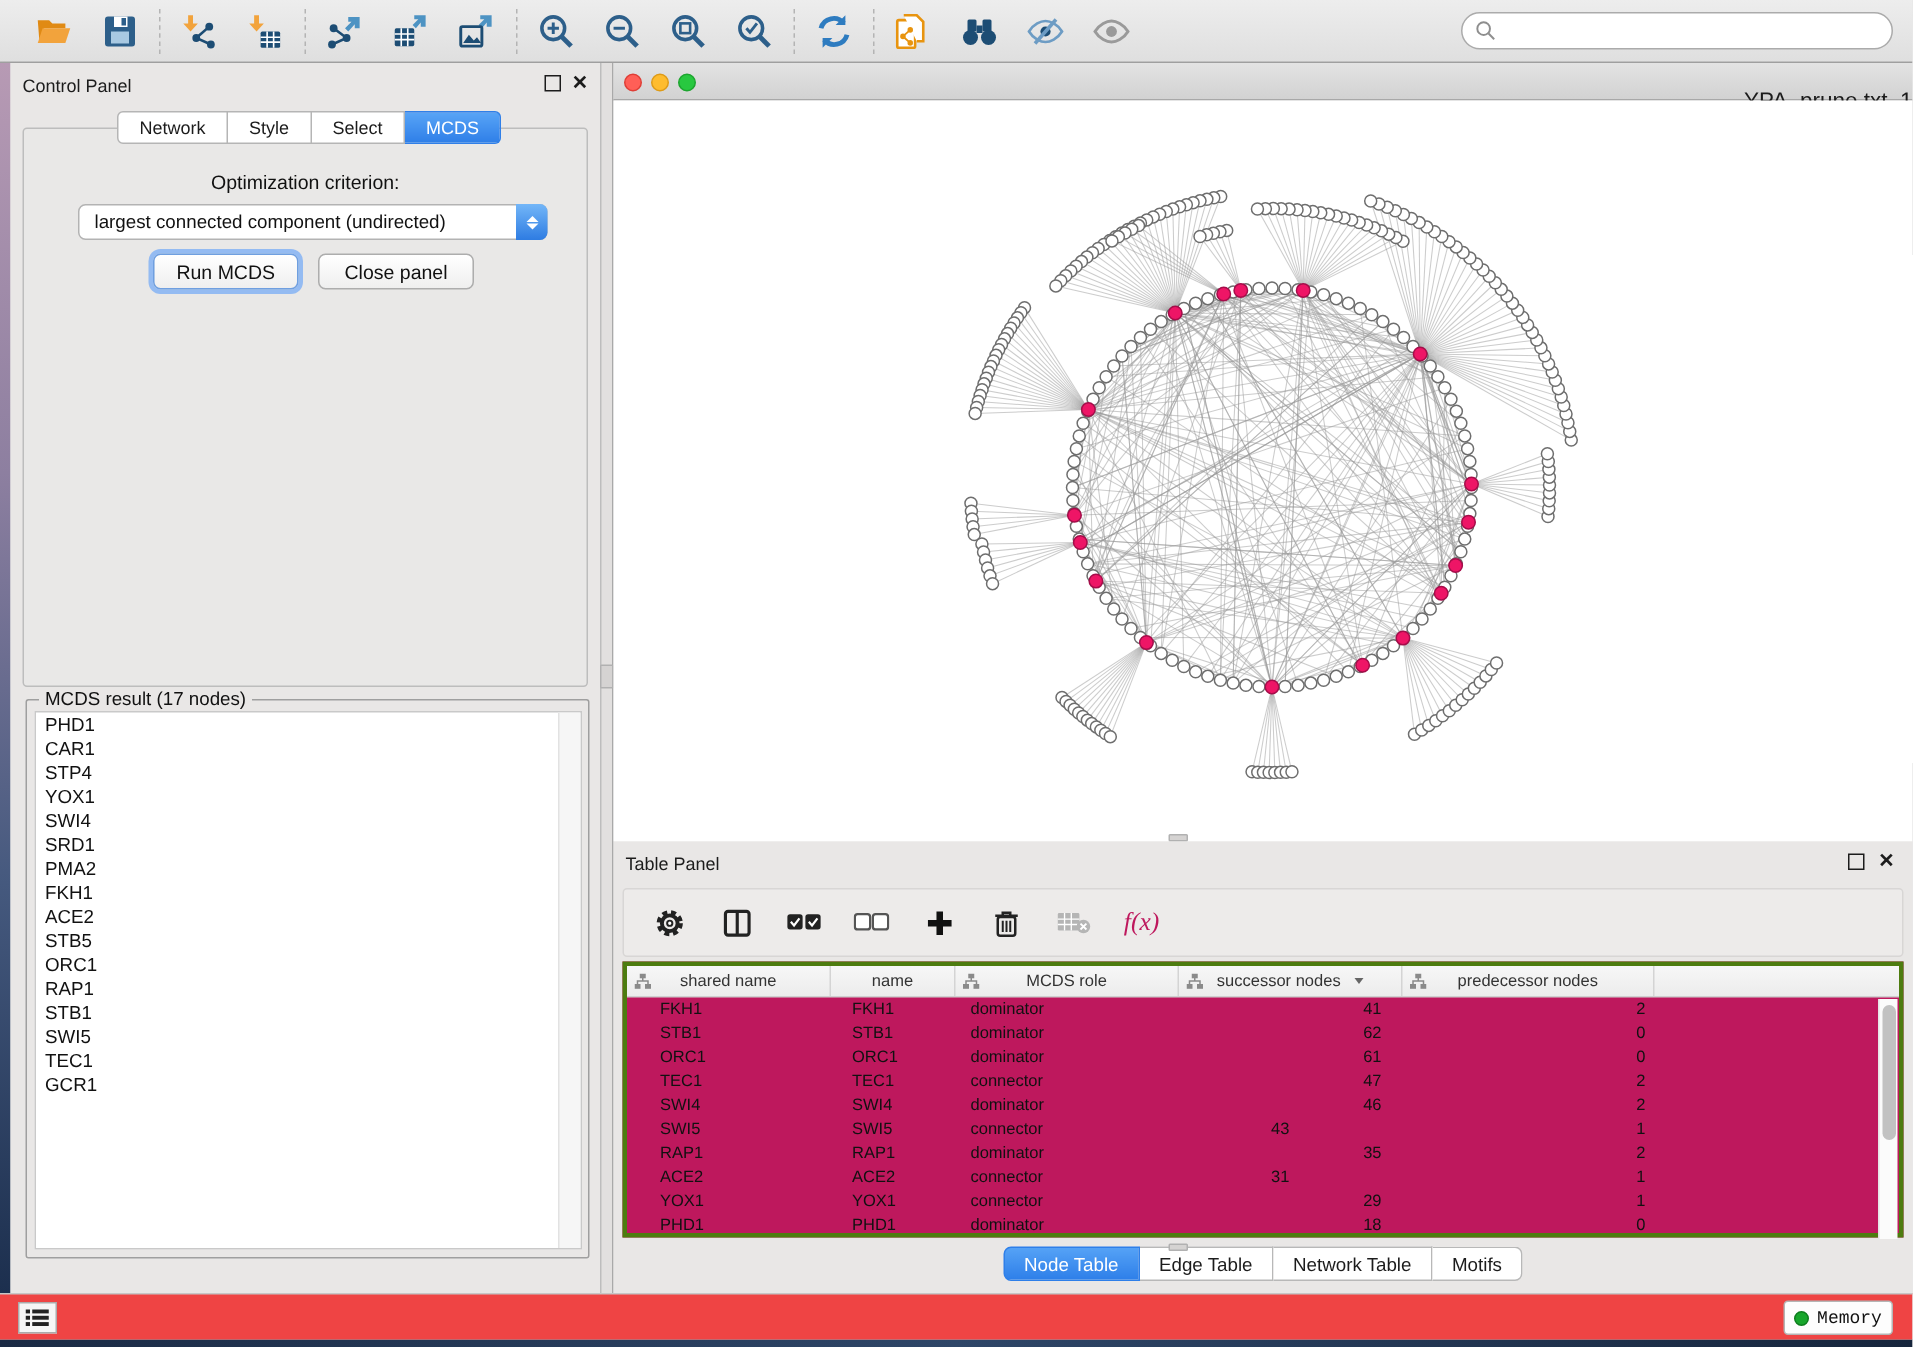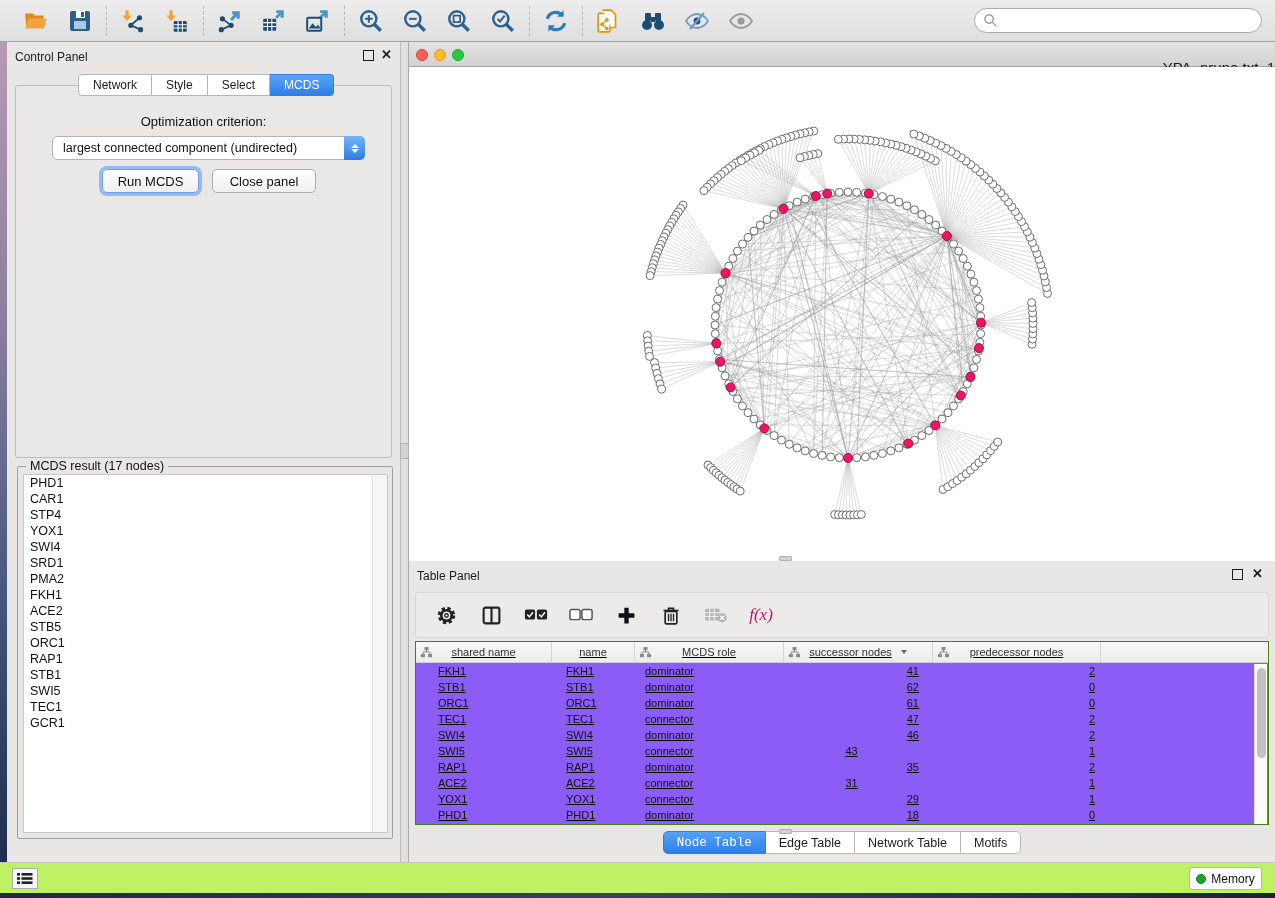--- a/index.html
+++ b/index.html
@@ -55,38 +55,38 @@
   .net-titlebar { position:absolute; left:0; top:0; width:100%; height:25px; background:linear-gradient(#e3e3e3,#d2d2d2); border-bottom:1px solid #a8a8a8; }
   .traffic { position:absolute; top:7px; width:12px; height:12px; border-radius:50%; }
   .net-title { position:absolute; width:100%; text-align:right; top:17px; font-size:15px; color:#1b1b1b; }
   .net-canvas { position:absolute; left:0; top:25px; width:866px; height:494px; background:#fff; }
 
   
   .table-panel { left:409px; top:561px; width:866px; height:301px; background:#e9e7e6; }
   .tp-toolbar { position:absolute; left:6px; top:31px; width:854px; height:46px; background:#edebea; border:1px solid #d8d6d5; border-radius:3px; display:flex; align-items:center; gap:21px; padding-left:18px; }
   .tp-toolbar .tb-btn { width:24px; height:24px; }
   .fx { font-family:Liberation Serif, serif; font-style:italic; font-size:17px; color:#be185d; }
-  .tbl { position:absolute; left:6px; top:80px; width:854px; height:184px; background:#8b5cf6; border:1px solid #4d7c0f;text-decoration:underline; }
+  .tbl { position:absolute; left:6px; top:80px; width:854px; height:184px; background:#be185d; border:3px solid #4d7c0f; }
   .tbl-header { display:flex; height:21px; background:linear-gradient(#f7f7f7,#ececec); border-bottom:1px solid #cfcfcf; }
   .th { display:flex; align-items:center; justify-content:center; gap:5px; font-size:11px; color:#333; border-right:1px solid #d4d4d4; position:relative; }
   .th .tree-ic { position:absolute; left:5px; top:5px; }
   .chev { width:0; height:0; border-left:3.5px solid transparent; border-right:3.5px solid transparent; border-top:4px solid #666; margin-left:4px; }
   .tbl-body { position:relative; }
   .trow { display:flex; height:16px; }
   .td { font-size:11px; color:#111; line-height:16px; white-space:nowrap; }
   .tbl-scroll { position:absolute; right:1px; top:22px; width:13px; height:160px; background:#fbfbfb; border-left:1px solid #e4e4e4; }
   .tbl-thumb { position:absolute; left:2px; top:4px; width:9px; height:90px; background:#c2c2c2; border-radius:5px; }
   .tp-tabs { position:absolute; left:0; top:270px; width:100%; display:flex; justify-content:center; }
   .tp-tab { height:23px; padding:0 13px; background:#fff; border:1px solid #b8b8b8; border-left:none; font-size:12.5px; color:#1c1c1c; display:flex; align-items:center; }
-  .tp-tab:first-child { border-left:1px solid #b8b8b8; border-radius:5px 0 0 5px;font-family:Liberation Mono, monospace; }
+  .tp-tab:first-child { border-left:1px solid #b8b8b8; border-radius:5px 0 0 5px; }
   .tp-tab:last-child { border-radius:0 5px 5px 0; }
   .tp-tab.active { background:linear-gradient(#55a2f6,#2e7fe9); border-color:#2e7fe9; color:#fff; }
 
   
-  .status-bar { left:0; top:862px; width:1275px; height:31px; background:#bef264; border-top:1px solid #c6c6c6; }
+  .status-bar { left:0; top:862px; width:1275px; height:31px; background:#ef4444; border-top:1px solid #c6c6c6;font-family:Liberation Mono, monospace; }
   .list-btn { position:absolute; left:12px; top:5px; width:26px; height:21px; background:#f6f6f6; border:1px solid #ababab; display:flex; align-items:center; justify-content:center; }
   .memory-btn { position:absolute; right:13px; top:4px; width:73px; height:23px; background:#fdfdfd; border:1px solid #b5b5b5; border-radius:3px; display:flex; align-items:center; justify-content:center; gap:5px; font-size:12px; color:#111; }
   .mem-dot { width:10px; height:10px; border-radius:50%; background:#17a62b; border:1px solid #0e7e1e; }
 </style>
 </head>
 <body>
 
 <div class="abs toolbar">
   <div class="tb-group">
     <div class="tb-btn">

